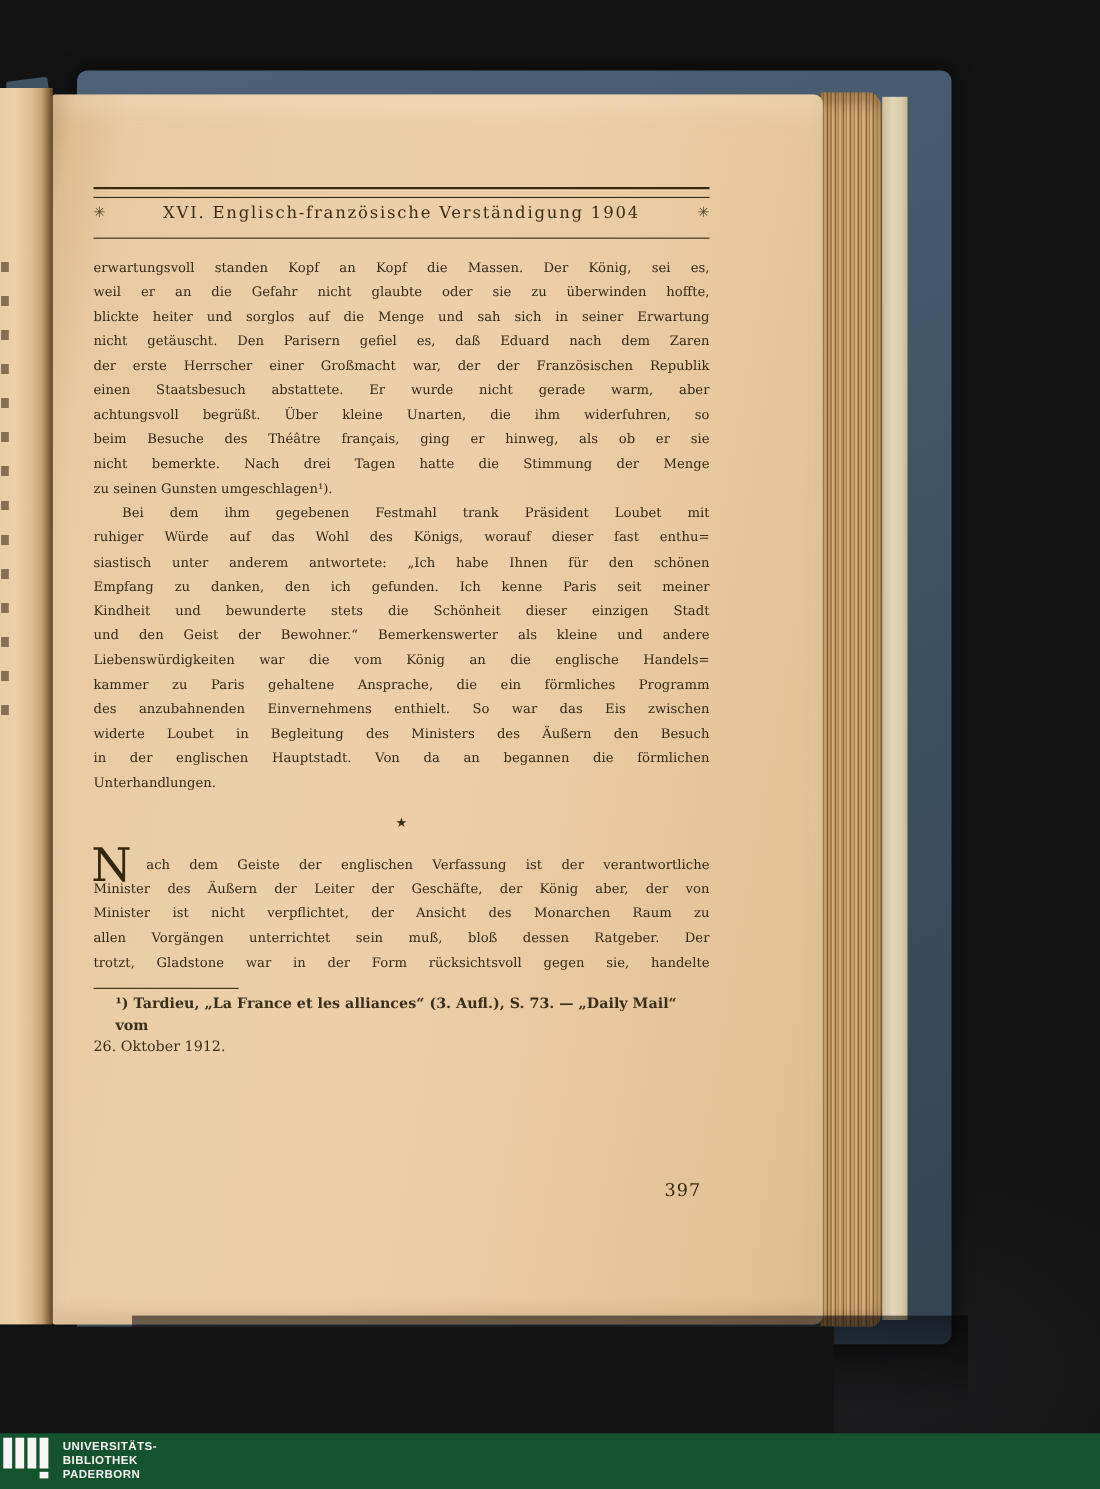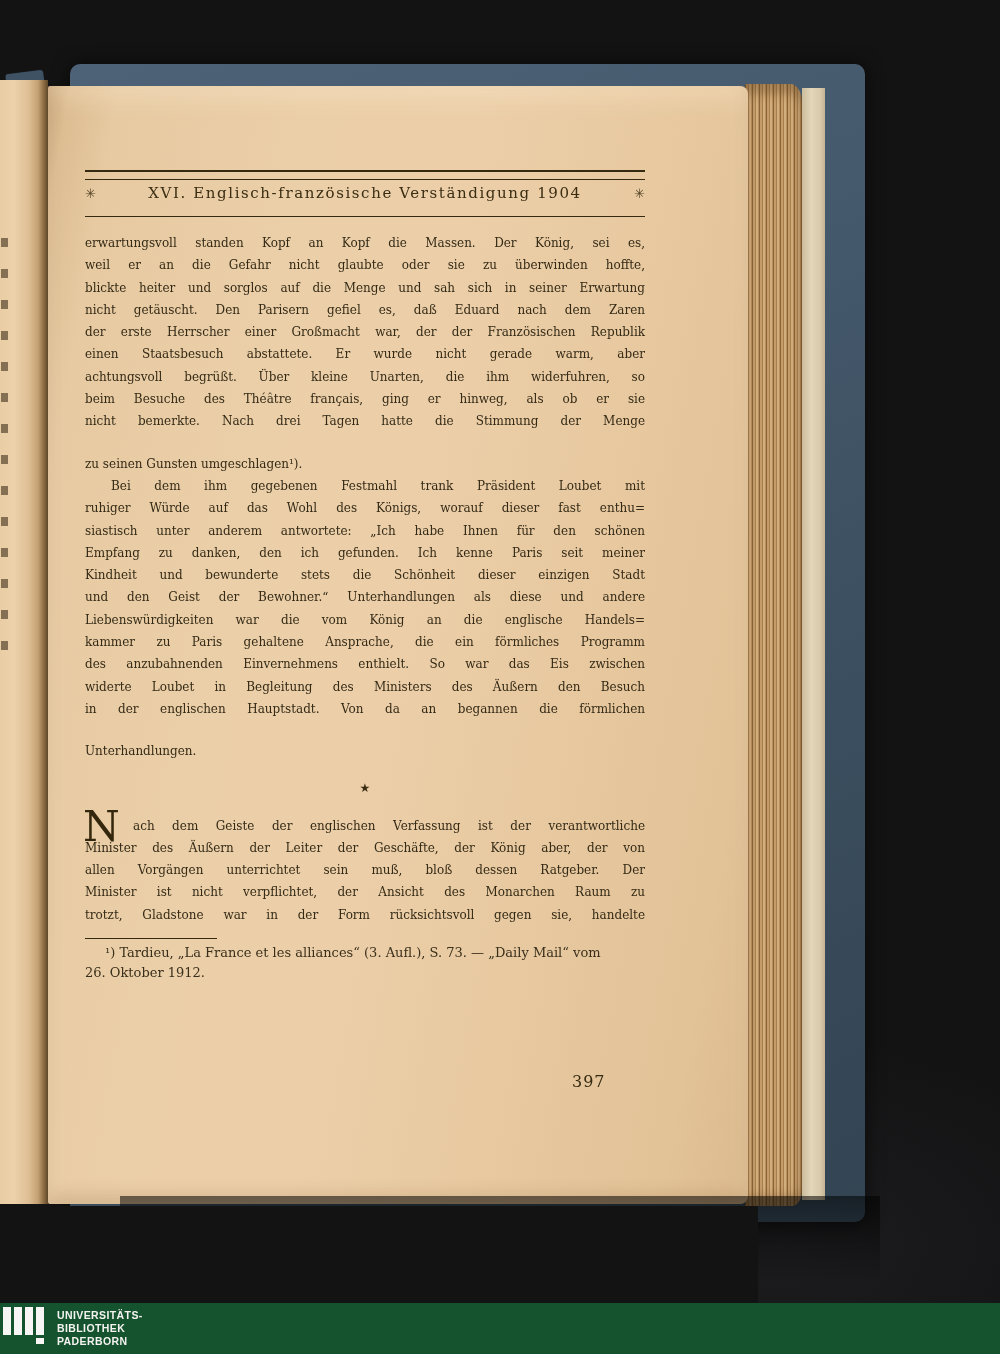--- a/index.html
+++ b/index.html
@@ -87,41 +87,41 @@
   .running-head .orn{font-size:13px;letter-spacing:0;flex:0 0 auto;opacity:0.85;}
   .running-head .title{flex:1;text-align:center;white-space:nowrap;}
   .rule-single{ left:37px;top:130px;width:560px;border-top:1.5px solid #35290f; }
 
   .bodytext{ left:37px;top:146px;width:560px; }
   .ln{
     display:block;font-size:12px;line-height:22.3px;
     text-align:justify;text-align-last:justify;color:#342a16;
     white-space:nowrap0; 
   }
-  .ln.end{ text-align-last:left;margin-top:20px; }
+  .ln.end{ text-align-last:left; }
   .ln.ind{ padding-left:26px; }
 
   .star-divider{ margin-top:18px;height:18px;text-align:center;font-size:12px;color:#3a2d12; }
 
   .section-heading{
     margin-top:50px;height:30px;text-align:center;
     font-size:22px;letter-spacing:7px;color:#35290f;white-space:nowrap;
   }
 
   .p3{ position:relative;margin-top:16px; }
   .p3 .dropcap{
     position:absolute;left:-2px;top:-9px;font-size:42px;line-height:42px;color:#33270e;
   }
   .p3 .ln.first{ padding-left:48px; }
 
   .fn-rule{ margin-top:12px;width:132px;border-top:1.5px solid #35290f; }
   .fn{ font-size:13px;line-height:19.5px;color:#3a2f1b;text-align:left; }
-  .fn.ind{ padding-left:20px;margin-top:4px; }
-
-  .pagenum{ left:524px;top:986px;font-size:16px;letter-spacing:1px;color:#352a12; }
+  .fn.ind{ padding-left:20px;margin-top:4px;font-weight:bold; }
+
+  .pagenum{ left:556px;top:986px;font-size:16px;letter-spacing:1px;color:#352a12; }
 
   
   .footer-bar{
     left:0;top:1303px;width:1000px;height:51px;background:#14532d;
     display:flex;align-items:flex-start;
   }
   .logo-bars{ position:absolute;left:3px;top:4px;width:50px;height:43px; }
   .logo-bars .bar{
     position:absolute;top:0;width:8px;height:28px;background:#f7f6f4;
   }
@@ -175,38 +175,38 @@
       <span class="ln">nicht bemerkte. Nach drei Tagen hatte die Stimmung der Menge</span>
       <span class="ln end">zu seinen Gunsten umgeschlagen¹).</span>
     </div>
 
     <div>
       <span class="ln ind">Bei dem ihm gegebenen Festmahl trank Präsident Loubet mit</span>
       <span class="ln">ruhiger Würde auf das Wohl des Königs, worauf dieser fast enthu=</span>
       <span class="ln">siastisch unter anderem antwortete: „Ich habe Ihnen für den schönen</span>
       <span class="ln">Empfang zu danken, den ich gefunden. Ich kenne Paris seit meiner</span>
       <span class="ln">Kindheit und bewunderte stets die Schönheit dieser einzigen Stadt</span>
-      <span class="ln">und den Geist der Bewohner.“ Unterhandlungen als diese und andere</span>
+      <span class="ln">und den Geist der Bewohner.“ Bemerkenswerter als kleine und andere</span>
       <span class="ln">Liebenswürdigkeiten war die vom König an die englische Handels=</span>
       <span class="ln">kammer zu Paris gehaltene Ansprache, die ein förmliches Programm</span>
       <span class="ln">des anzubahnenden Einvernehmens enthielt. So war das Eis zwischen</span>
       <span class="ln">widerte Loubet in Begleitung des Ministers des Äußern den Besuch</span>
       <span class="ln">in der englischen Hauptstadt. Von da an begannen die förmlichen</span>
       <span class="ln end">Unterhandlungen.</span>
     </div>
 
     <div class="star-divider">★</div>
 
 
     <div class="p3">
       <span class="dropcap">N</span>
       <span class="ln first">ach dem Geiste der englischen Verfassung ist der verantwortliche</span>
       <span class="ln">Minister des Äußern der Leiter der Geschäfte, der König aber, der von</span>
+      <span class="ln">Minister ist nicht verpflichtet, der Ansicht des Monarchen Raum zu</span>
       <span class="ln">allen Vorgängen unterrichtet sein muß, bloß dessen Ratgeber. Der</span>
-      <span class="ln">Minister ist nicht verpflichtet, der Ansicht des Monarchen Raum zu</span>
       <span class="ln">trotzt, Gladstone war in der Form rücksichtsvoll gegen sie, handelte</span>
     </div>
 
     <div class="fn-rule"></div>
     <div class="fn ind">¹) Tardieu, „La France et les alliances“ (3. Aufl.), S. 73. — „Daily Mail“ vom</div>
     <div class="fn">26. Oktober 1912.</div>
 
   </div>
 
   <div class="abs pagenum">397</div>

